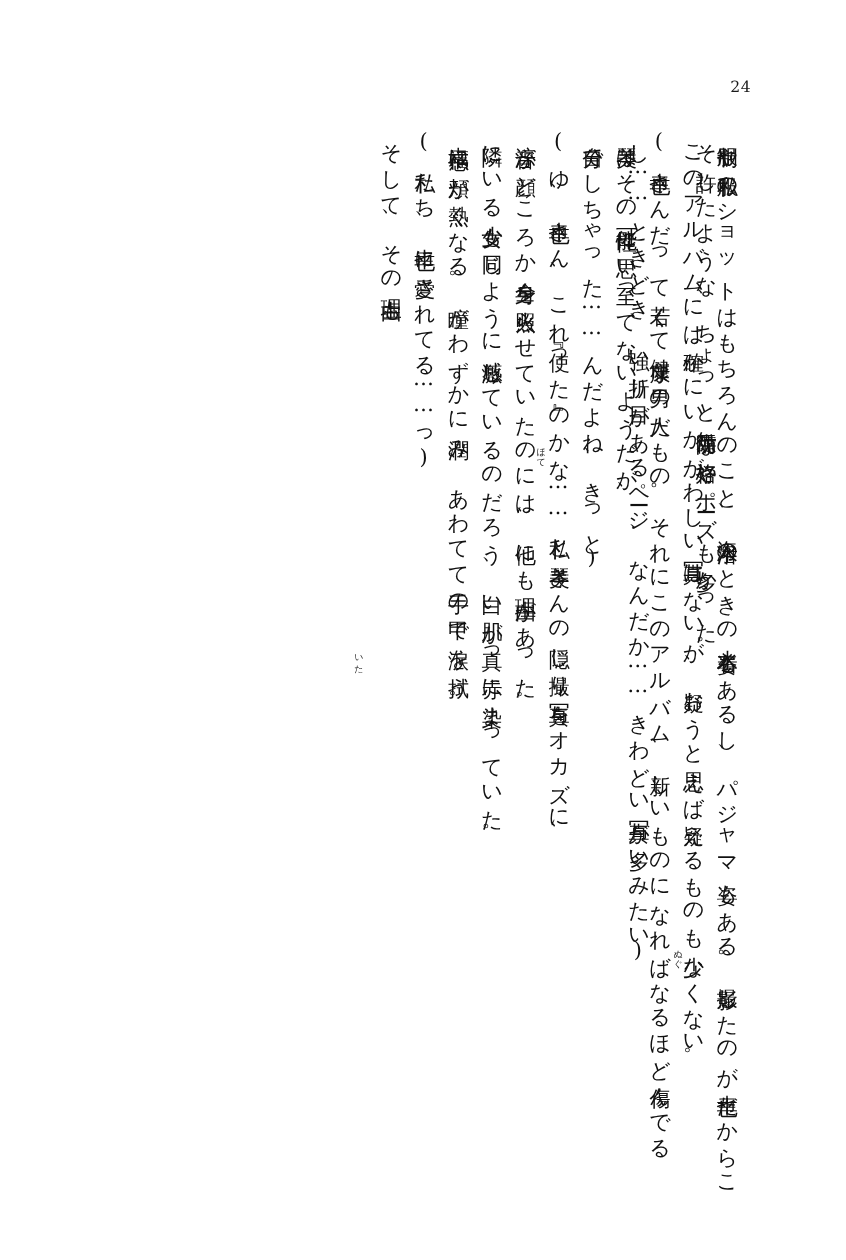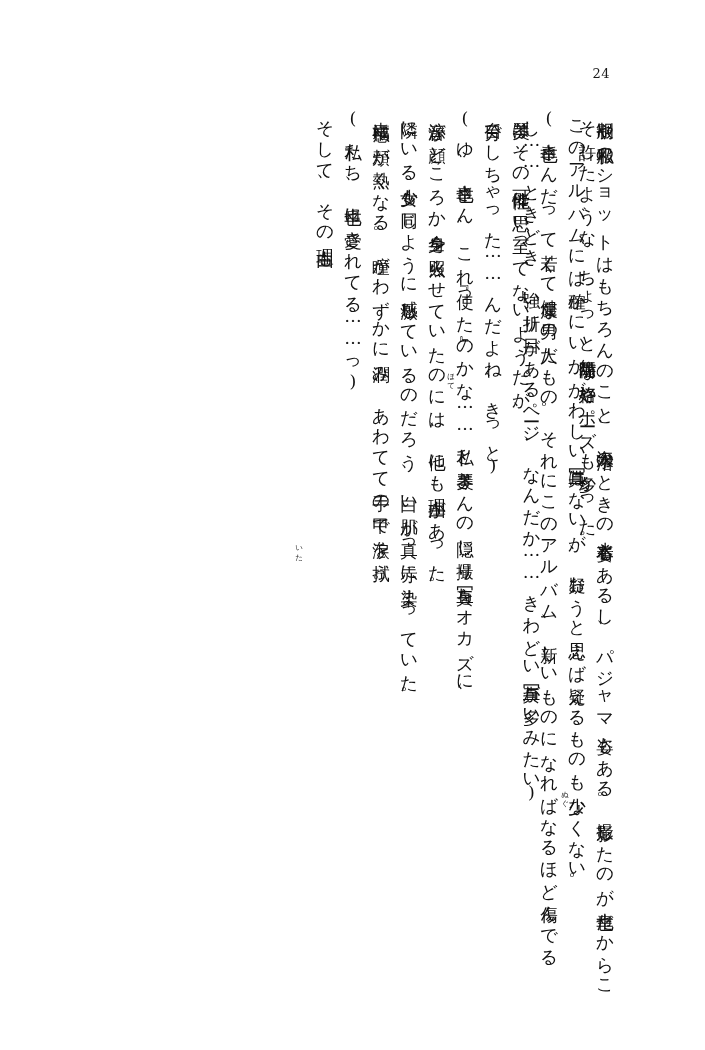--- a/index.html
+++ b/index.html
@@ -14,21 +14,21 @@
     position: relative;
     width: 705px;
     height: 1050px;
     background: #ffffff;
     overflow: hidden;
   }
   
   .page-number {
     position: absolute;
     top: 66px;
-    right: 95px;
+    right: 79px;
     font-size: 13px;
     color: #1a1a1a;
     font-family: "DejaVu Serif", "Liberation Serif", serif;
     letter-spacing: 0.5px;
   }
 
   
   .text-body {
     position: absolute;
     top: 108px;

